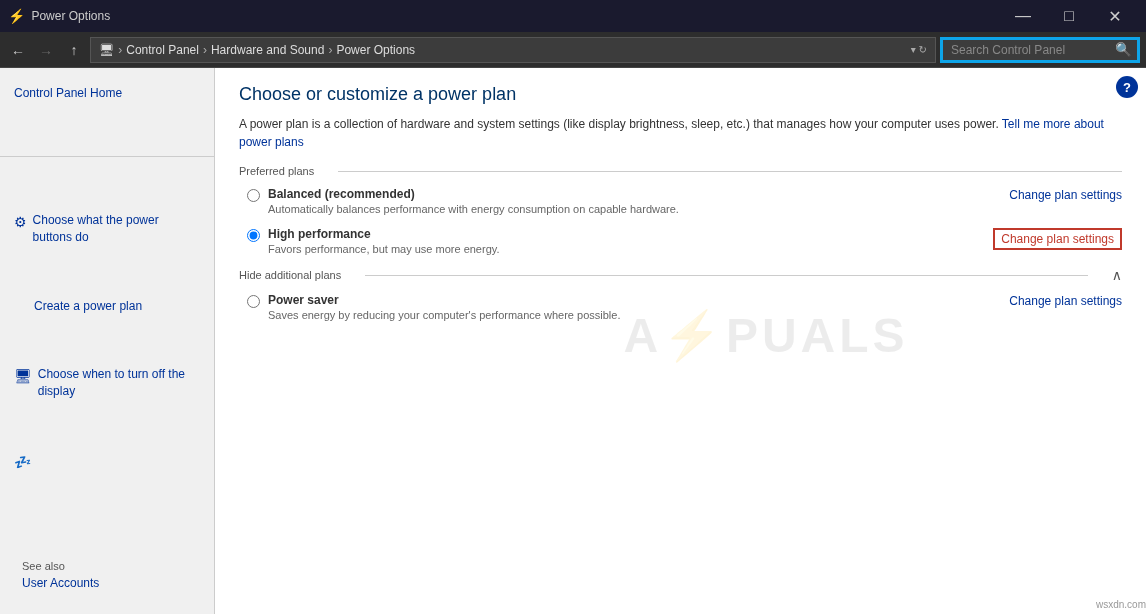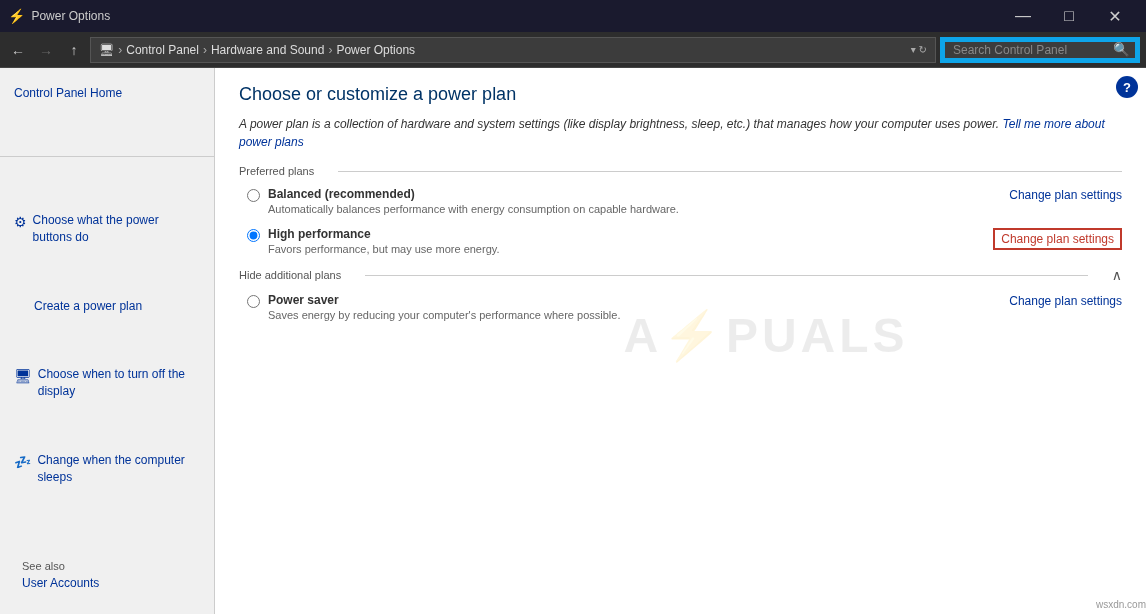--- a/index.html
+++ b/index.html
@@ -55,21 +55,21 @@
       font-size: 12px;
       gap: 4px;
     }
     .path-sep { color: #aaa; }
     .path-link { color: #ddd; cursor: pointer; }
     .path-dropdown { margin-left: auto; color: #aaa; font-size: 10px; }
     .search-box {
       display: flex;
       align-items: center;
       background: #3c3c3c;
-      border: 5px solid #0ea5e9;
+      border: 3px solid #0ea5e9;
       height: 26px;
       width: 200px;
     }
     .search-input {
       background: none;
       border: none;
       outline: none;
       color: #ccc;
       font-size: 12px;
       padding: 0 8px;
@@ -141,21 +141,20 @@
       font-size: 18px;
       color: #003366;
       font-weight: 300;
       margin-bottom: 10px;
     }
     .intro-text {
       font-size: 12px;
       color: #333;
       line-height: 1.5;
       margin-bottom: 14px;
-      font-style: italic;
     }
     .intro-link { color: #003399; cursor: pointer; }
 
     
     .section-header {
       display: flex;
       align-items: center;
       margin-bottom: 10px;
       gap: 24px;
     }
@@ -291,21 +290,20 @@
       <span class="sidebar-item-label">Create a power plan</span>
     </div>
 
     <div class="sidebar-item">
       <span class="sidebar-item-icon">🖥</span>
       <span class="sidebar-item-label">Choose when to turn off the display</span>
     </div>
 
     <div class="sidebar-item">
       <span class="sidebar-item-icon">💤</span>
-      <span class="sidebar-item-label">Change when the computer sleeps</span>
     </div>
 
     <div class="sidebar-bottom">
       <div class="see-also-title">See also</div>
       <div class="see-also-link">User Accounts</div>
     </div>
   </div>
 
   <div class="content">
 

